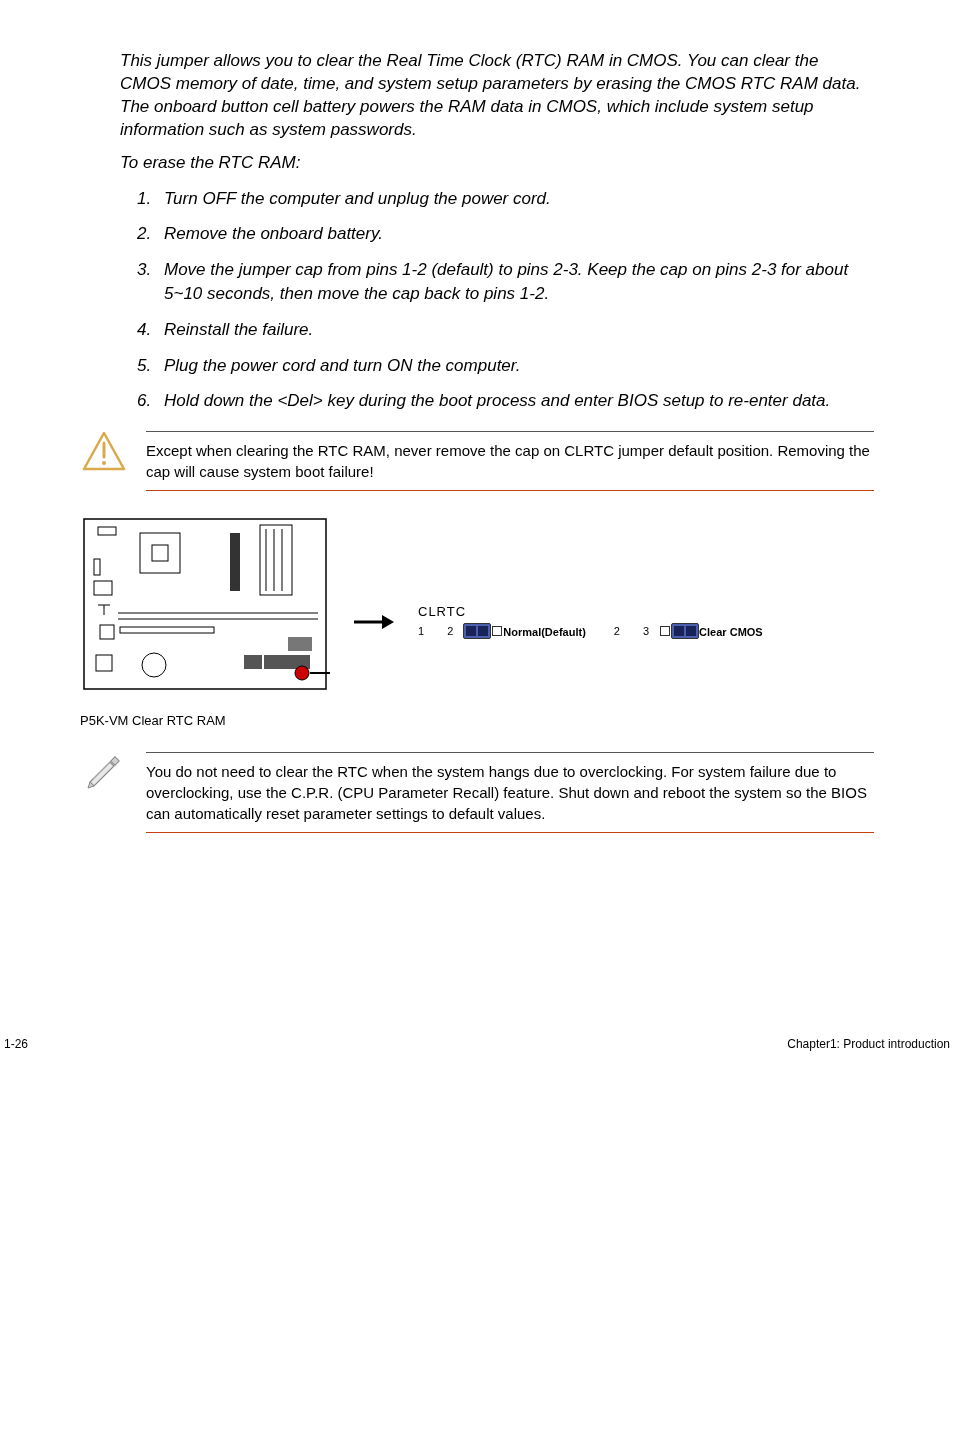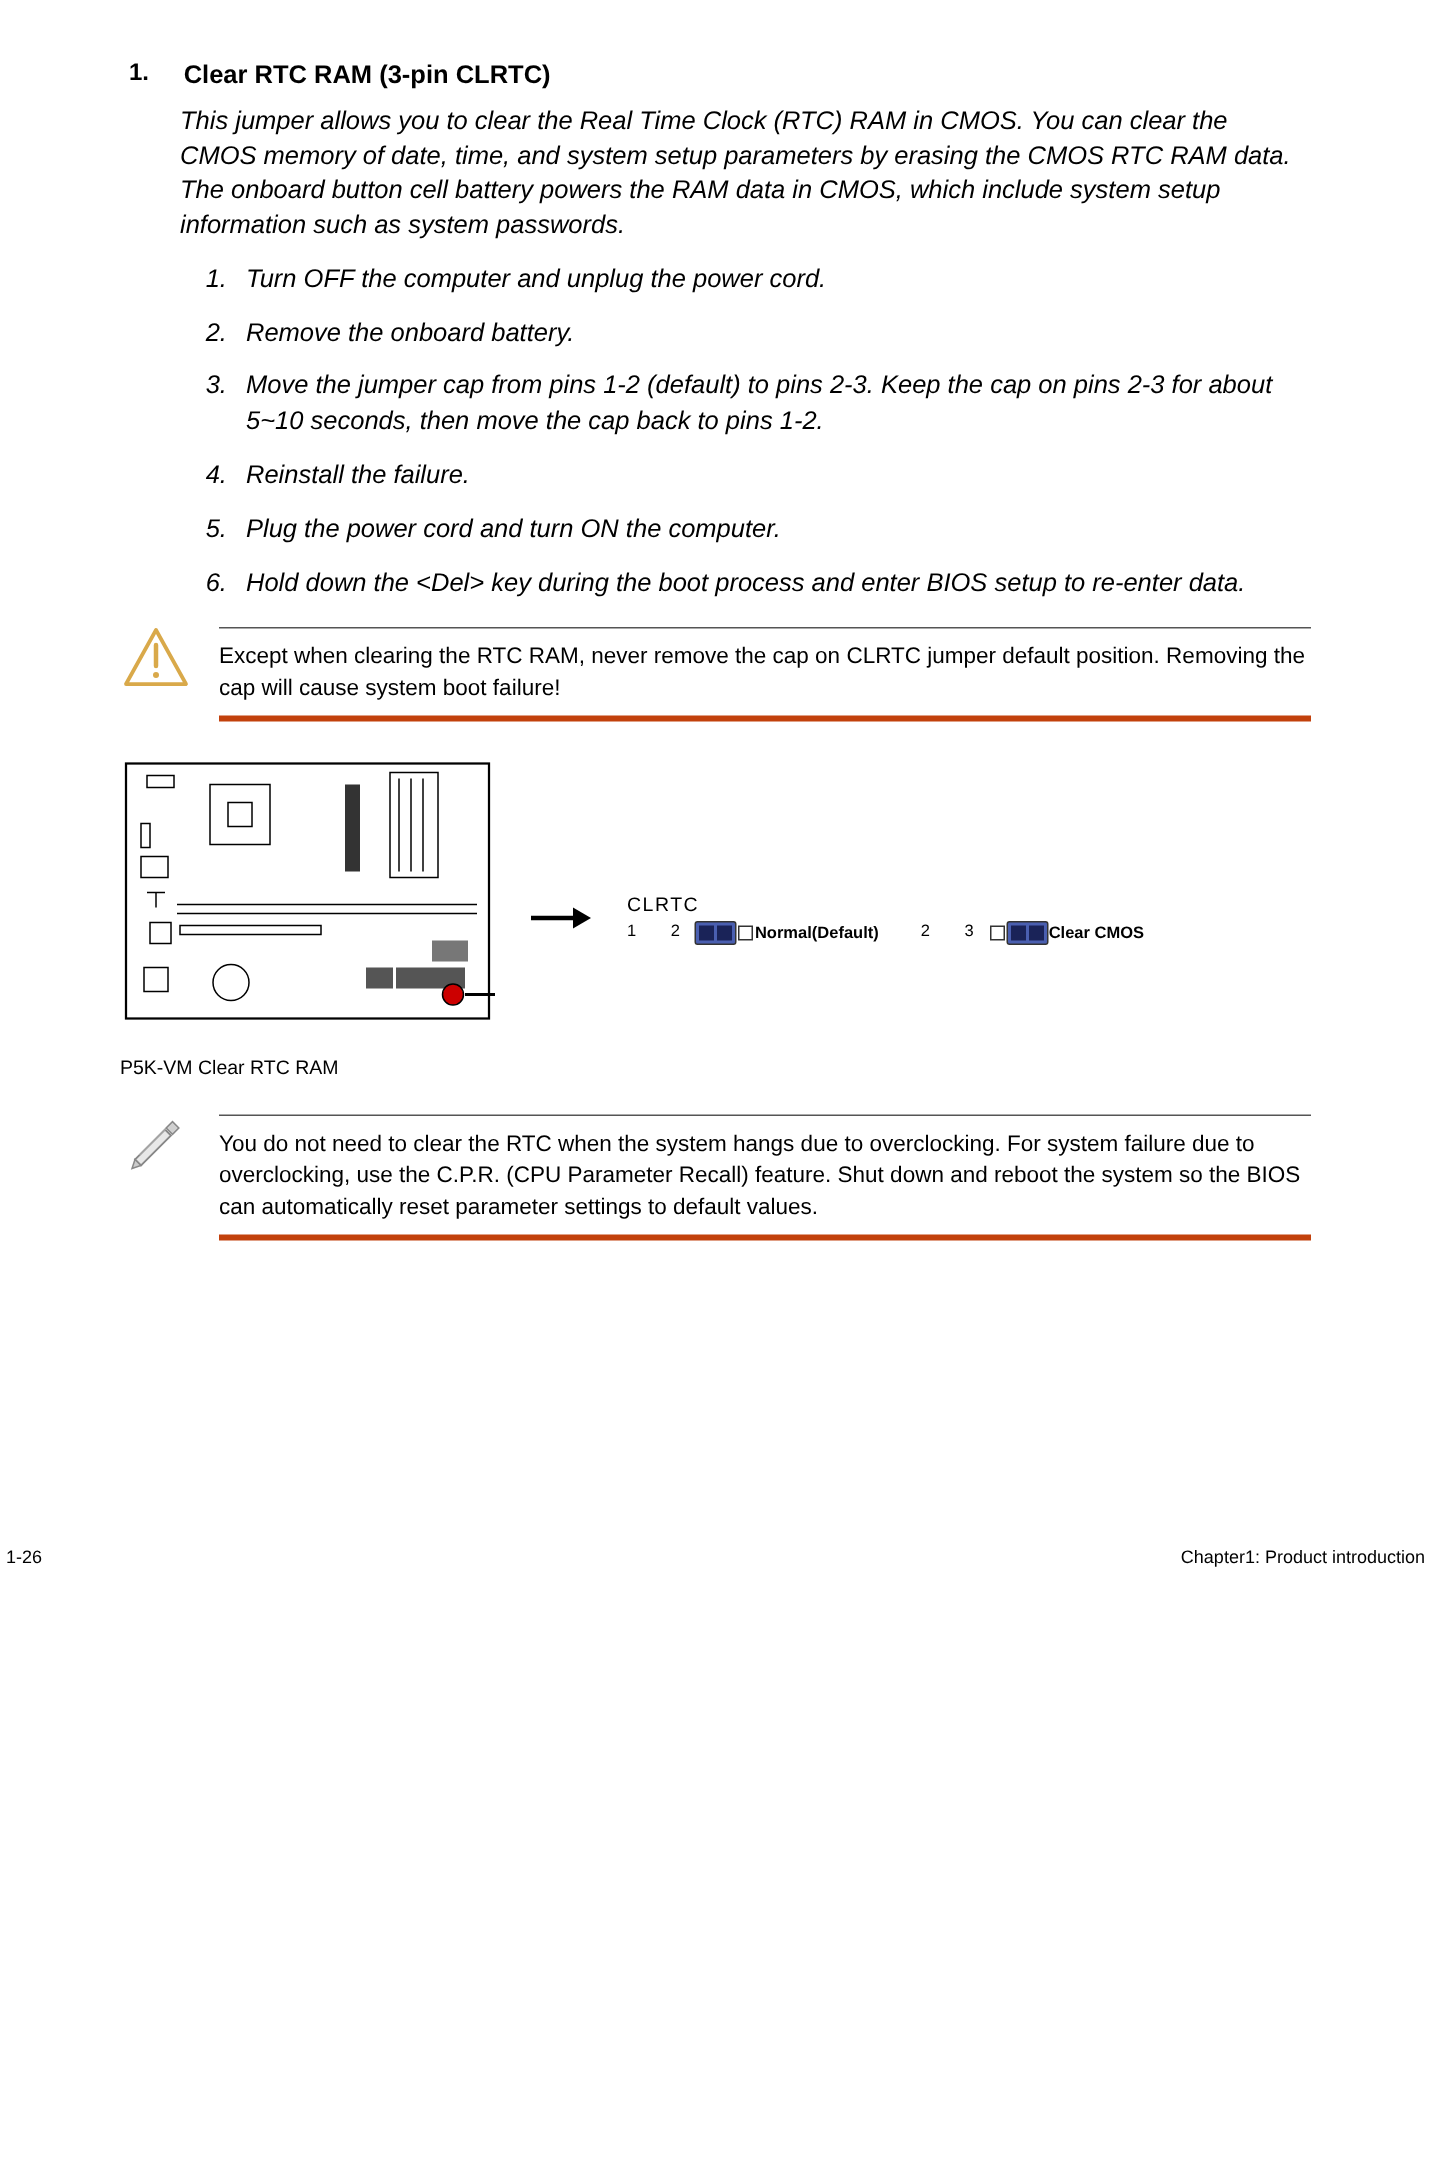--- a/index.html
+++ b/index.html
@@ -32,21 +32,21 @@
   }
   .para { margin: 10px 0; }
   ol.steps { margin: 6px 0 18px 0; padding-left: 36px; }
   ol.steps li { padding-left: 8px; margin: 12px 0; line-height:1.4; }
   .note-row {
     display: flex;
     align-items: flex-start;
     gap: 18px;
     margin: 16px 0 24px 0;
   }
-  .note-block { border-top: 1px solid #555; border-bottom: 4px solid #c2410c; padding: 8px 0; flex:1; font-size:15px; line-height:1.4;}
+  .note-block { border-top: 1px solid #555; border-bottom: 1px solid #c2410c; padding: 8px 0; flex:1; font-size:15px; line-height:1.4;}
   .icon-cell { width: 48px; flex-shrink: 0; display:flex; align-items:center; justify-content:center;}
   .diagram-row {
     display: flex;
     align-items: center;
     gap: 24px;
     margin: 10px 0 24px 0;
   }
   .board-box { width: 250px; }
   .board-caption { font-size: 13px; font-weight: normal; margin-top: 4px; }
   .jumper-box { text-align: left; font-size: 12px; }
@@ -61,27 +61,24 @@
     display: flex; justify-content: space-between;
     font-size: 12px; margin-top: 160px; padding: 0 4px; align-items: flex-end;
   }
 </style>
 </head>
 <body>
 
 <div class="page">
 
 
-  <div class="ord-list-top">
-    <span class="ord-num-top" style="margin-left:6px;">1.</span>
-    <span class="ord-title-top">Clear RTC RAM (3-pin CLRTC)</span>
-  </div>
 
   <div class="body-block">
     <p class="para">This jumper allows you to clear the  Real Time Clock (RTC) RAM in CMOS. You can clear the CMOS memory of date, time, and system setup parameters by erasing the CMOS RTC RAM data. The onboard button cell battery powers the RAM data in CMOS, which include system setup information such as system passwords.</p>
+    <p class="para">To erase the RTC RAM:</p>
     <ol class="steps">
       <li>Turn OFF the computer and unplug the power cord.</li>
       <li>Remove the onboard battery.</li>
       <li>Move the jumper cap from pins 1-2 (default) to pins 2-3. Keep the cap on pins 2-3 for about 5~10 seconds, then move the cap back to pins 1-2.</li>
       <li>Reinstall the failure.</li>
       <li>Plug the power cord and turn ON the computer.</li>
       <li>Hold down the &lt;Del&gt; key during the boot process and enter BIOS setup to re-enter data.</li>
     </ol>
   </div>
 

